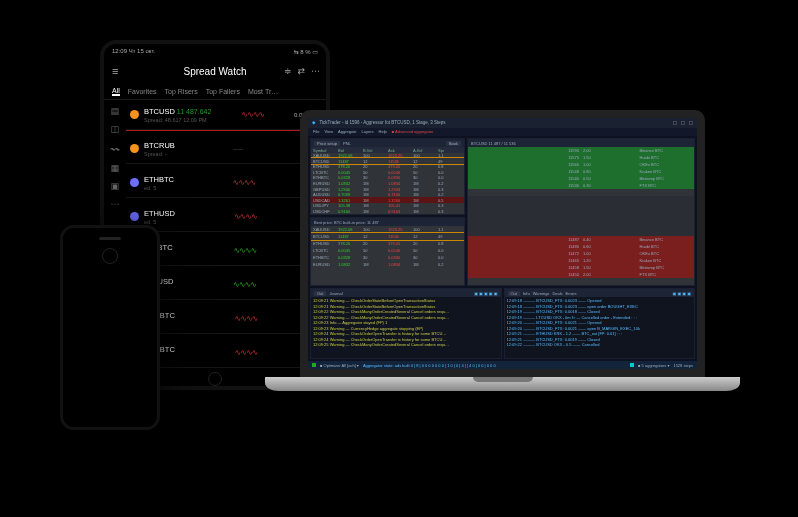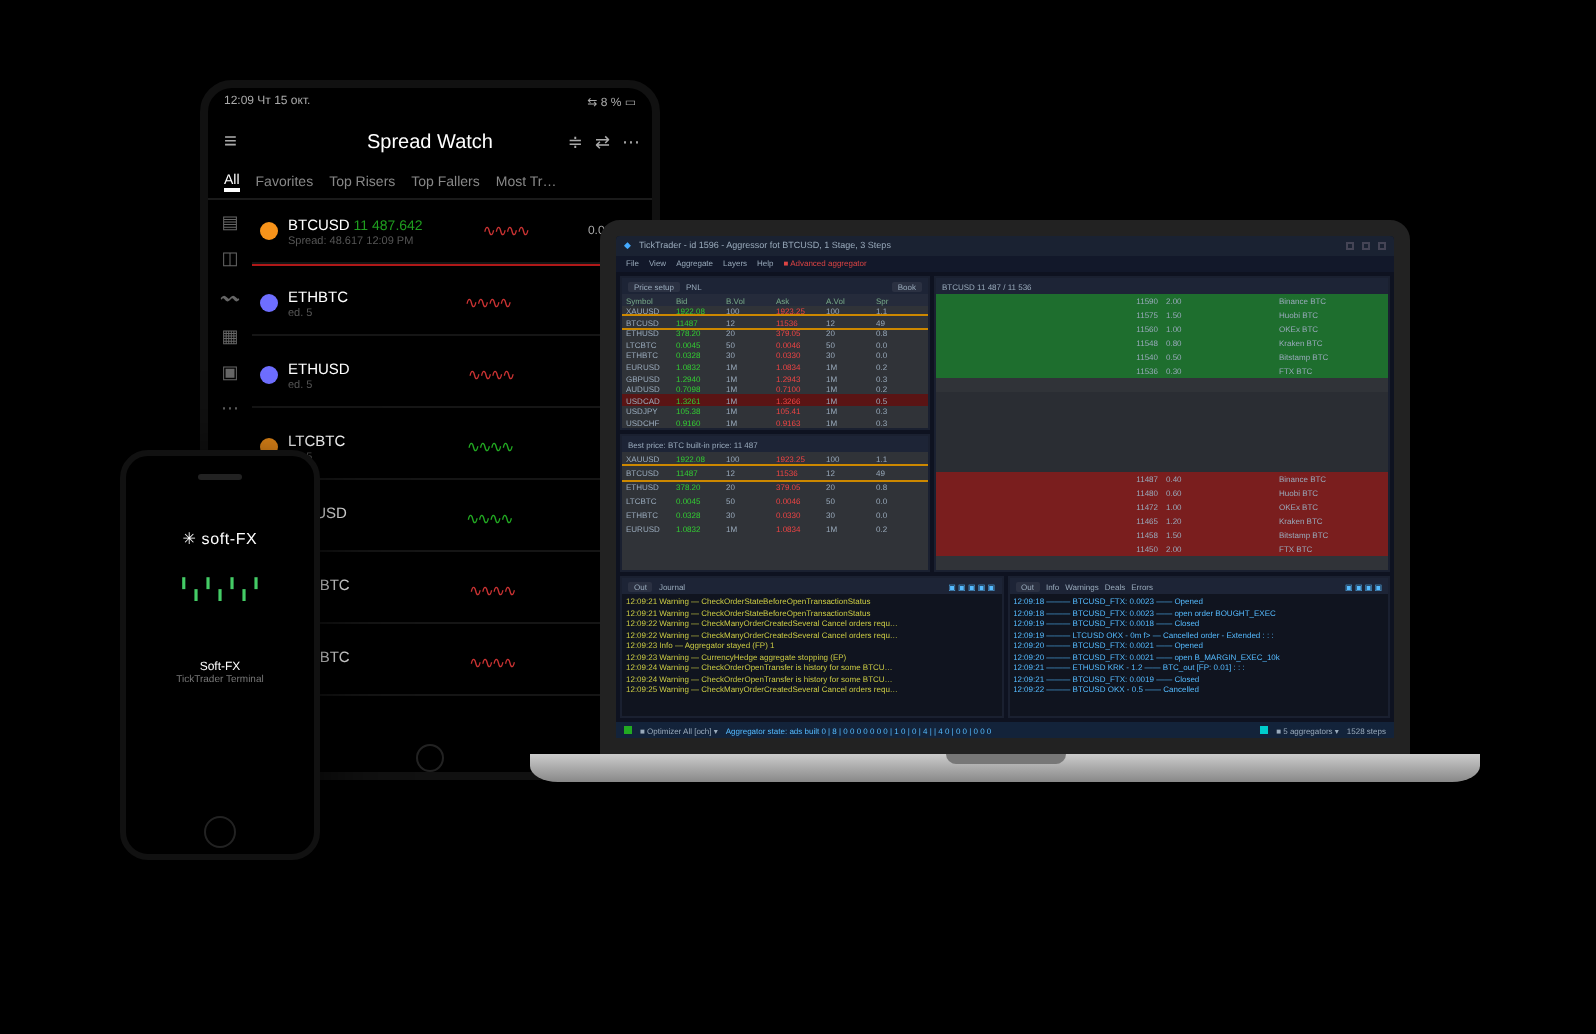--- a/index.html
+++ b/index.html
@@ -187,20 +187,31 @@
           <div class="sym-left">
             <div><span class="sym-flag"></span> <span class="sym-name">BTCUSD</span> <span class="sym-price ">11 487.642</span></div>
             <div class="sym-sub">Spread: 48.617  12:09 PM</div>
           </div>
           <div class="sym-spark">
             <span class="spark-r">∿∿∿∿</span>
           </div>
           <span class="sym-val">0.0076 km</span>
         </div>
         <div class="sym-row">
+          <span class="sym-coin "></span>
+          <div class="sym-left">
+            <div><span class="sym-name">BTCRUB</span> <span class="sym-price "></span></div>
+            <div class="sym-sub">Spread: -</div>
+          </div>
+          <div class="sym-spark">
+            <span style="color:#555;font-size:6px">-----</span>
+          </div>
+          <span class="sym-val">No data</span>
+        </div>
+        <div class="sym-row">
           <span class="sym-coin eth"></span>
           <div class="sym-left">
             <div><span class="sym-name">ETHBTC</span> <span class="sym-price "></span></div>
             <div class="sym-sub">ed. 5</div>
           </div>
           <div class="sym-spark">
             <span class="spark-r">∿∿∿∿</span>
           </div>
           <span class="sym-val">0.0</span>
         </div>
@@ -259,26 +270,20 @@
           </div>
           <span class="sym-val">0.</span>
         </div>
       </div>
   </div>
   <div class="tablet-home"></div>
 </div>
 
 <div class="phone">
   <div class="phone-speaker"></div>
-  <div class="phone-screen">
-    <div class="phone-logo">✳ soft-FX</div>
-    <div class="phone-chart">╹╻╹╻╹╻╹</div>
-    <div class="phone-title">Soft-FX</div>
-    <div class="phone-sub">TickTrader Terminal</div>
-  </div>
   <div class="phone-home"></div>
 </div>
 
 <div class="laptop">
   <div class="laptop-screen">
 
     <div class="lt-titlebar">
       <span style="color:#4af">◆</span>
       <span style="flex:1">TickTrader - id 1596 - Aggressor fot BTCUSD, 1 Stage, 3 Steps</span>
       <span class="lt-winbtn"></span>

